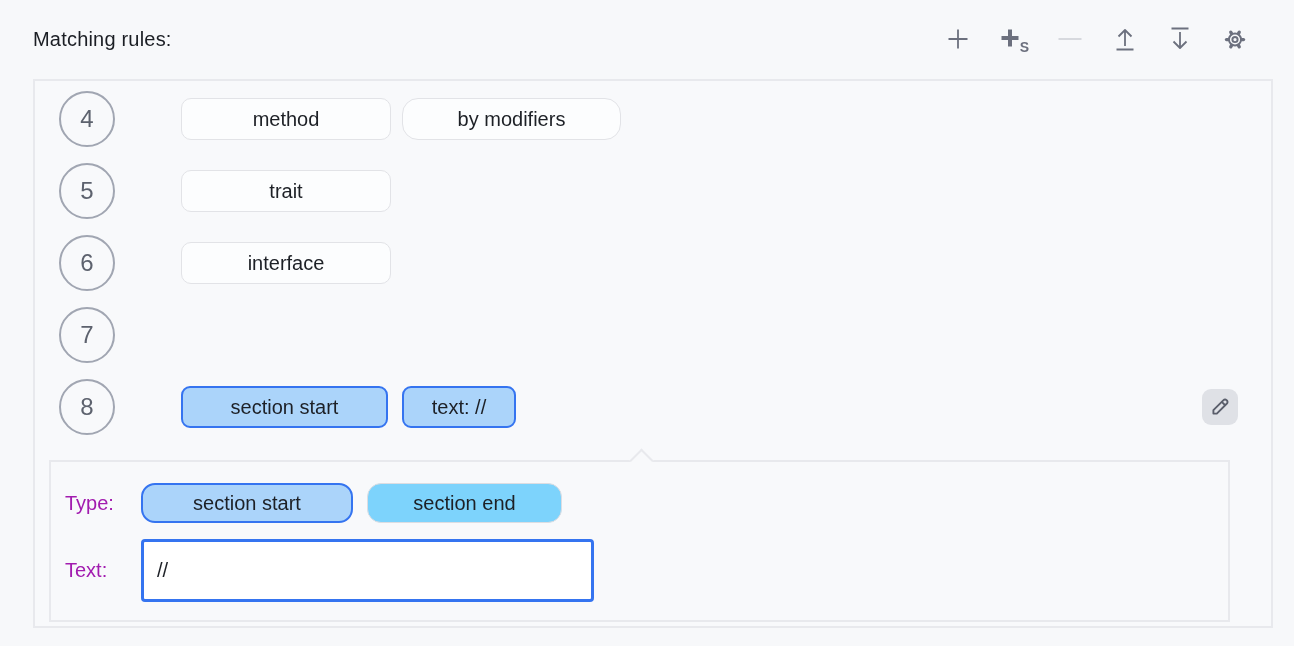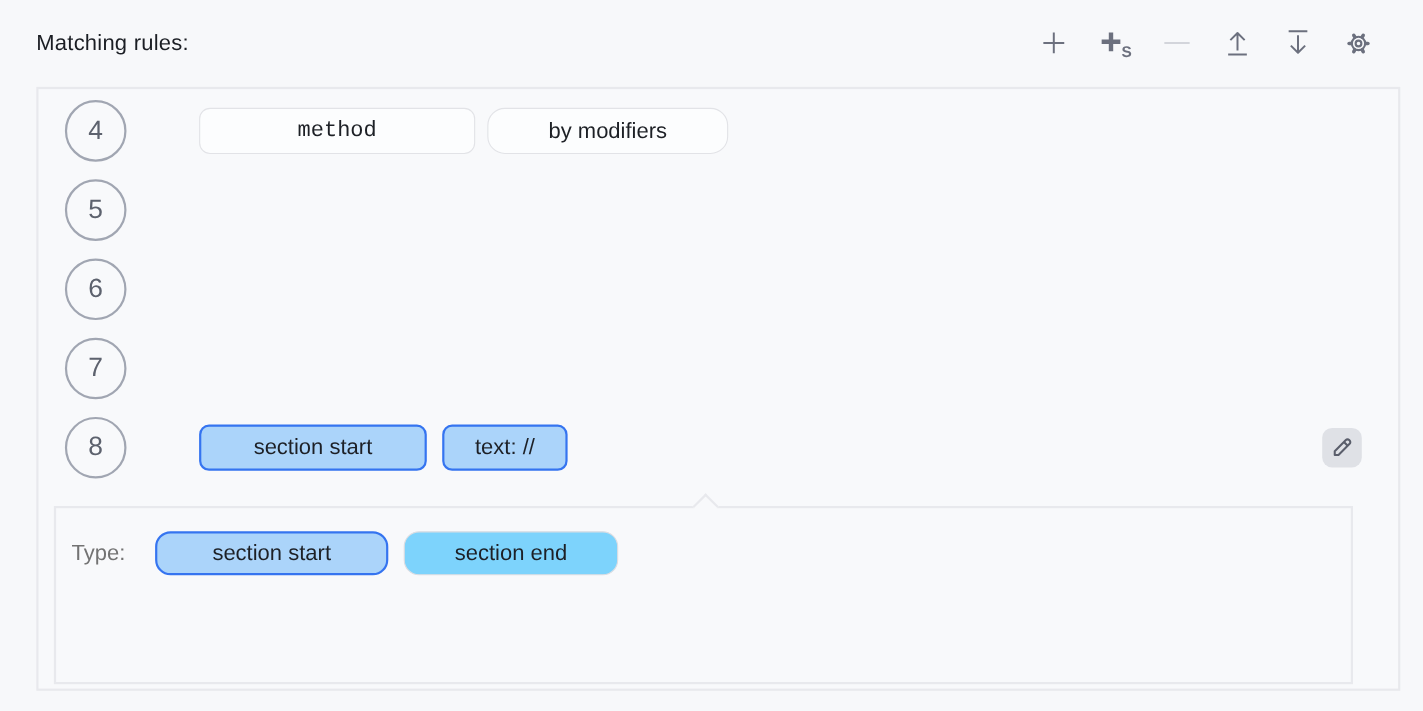--- a/index.html
+++ b/index.html
@@ -13,37 +13,37 @@
   .adds-wrap { position:relative; width:28px; height:26px; }
   .adds-s { position:absolute; right:-1px; bottom:-3px; font-size:14px; font-weight:bold; color:#6c707e; }
 
   
   .panel { position:absolute; left:33px; top:79px; width:1240px; height:549px; border:2px solid #e8e9ed; background:#f8f9fb; }
   .rules { padding-top:2px; }
   .rule-row { height:72px; display:flex; align-items:center; padding-left:24px; }
   .rule-num { width:56px; height:56px; border:2px solid #a1a6b2; border-radius:50%; color:#5d626e; font-size:24px; display:flex; align-items:center; justify-content:center; background:transparent; flex:0 0 auto; }
   .chips { display:flex; gap:11px; margin-left:66px; }
   .chip { height:42px; background:#fcfdfe; border:1.5px solid #e2e3e7; border-radius:10px; display:flex; align-items:center; justify-content:center; font-size:20px; color:#1d2026; }
-  .chip.w-main { width:251px;font-family:Liberation Mono, monospace; }
+  .chip.w-main { width:210px; }
   .chip.w-mod { width:219px;border-radius:16px; }
   .chip.blue { background:#abd4fa; border:2px solid #3574f0; border-radius:9px; }
   .chip.w-ss { width:207px; }
   .chip.w-txt { width:114px; }
   .chips.row8 { gap:14px; }
 
   
   .edit-btn { position:absolute; right:33px; top:308px; width:36px; height:36px; background:#dfe1e6; border-radius:9px; display:flex; align-items:center; justify-content:center; cursor:pointer; }
 
   
   .editor { position:relative; margin:17px 41px 0 14px; height:162px; border:2px solid #e8e9ed; background:#f8f9fb; }
   .notch { position:absolute; top:-10px; left:582px; width:17px; height:17px; background:#f8f9fb; border-left:2px solid #e8e9ed; border-top:2px solid #e8e9ed; transform:rotate(45deg); }
   .ed-row { display:flex; align-items:center; padding-left:14px; }
   .ed-row.type { margin-top:21px; height:40px; }
   .ed-row.text { margin-top:16px; height:63px; }
-  .ed-label { width:76px; font-size:20px; color:#737373; flex:0 0 auto; }
+  .ed-label { width:76px; font-size:20px; color:#a21caf; flex:0 0 auto; }
   .tchips { display:flex; gap:14px; }
   .tchip { height:40px; border-radius:14px; display:flex; align-items:center; justify-content:center; font-size:20px; color:#1d2026; }
   .tchip.sel { width:212px; background:#abd4fa; border:2px solid #3574f0; }
   .tchip.unsel { width:195px; background:#7dd3fc; border:1.5px solid #dcdde2; }
   .text-input { width:453px; height:63px; border:3px solid #3574f0; border-radius:4px; background:#ffffff; font-family:"Liberation Sans", sans-serif; font-size:20px; color:#1d2026; padding:0 0 0 13px; outline:none; }
 
   svg { display:block; }
 </style>
 </head>
 <body>
@@ -100,24 +100,30 @@
     <div class="rule-row">
       <div class="rule-num">4</div>
       <div class="chips">
         <div class="chip w-main">method</div>
         <div class="chip w-mod">by modifiers</div>
       </div>
     </div>
 
     <div class="rule-row">
       <div class="rule-num">5</div>
+      <div class="chips">
+        <div class="chip w-main">trait</div>
+      </div>
     </div>
 
     <div class="rule-row">
       <div class="rule-num">6</div>
+      <div class="chips">
+        <div class="chip w-main">interface</div>
+      </div>
     </div>
 
     <div class="rule-row">
       <div class="rule-num">7</div>
     </div>
 
     <div class="rule-row">
       <div class="rule-num">8</div>
       <div class="chips row8">
         <div class="chip blue w-ss">section start</div>
@@ -137,14 +143,18 @@
     <div class="notch"></div>
 
     <div class="ed-row type">
       <div class="ed-label">Type:</div>
       <div class="tchips">
         <div class="tchip sel">section start</div>
         <div class="tchip unsel">section end</div>
       </div>
     </div>
 
+    <div class="ed-row text">
+      <div class="ed-label">Text:</div>
+      <input class="text-input" type="text" value="//" style="">
+    </div>
   </div>
 </div>
 
 </body></html>

